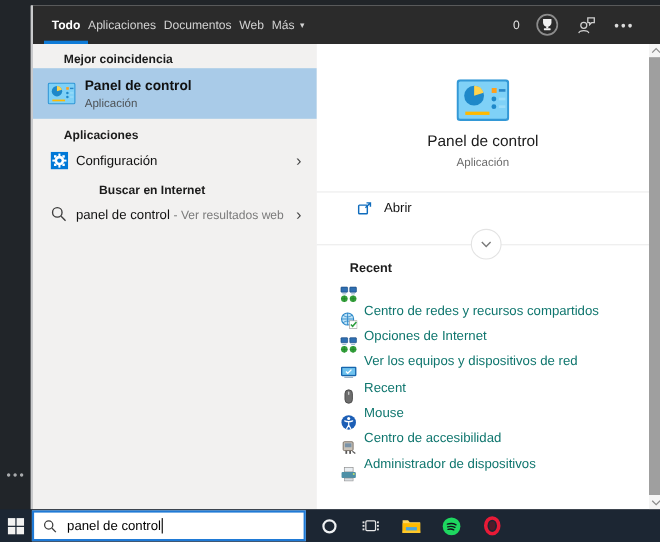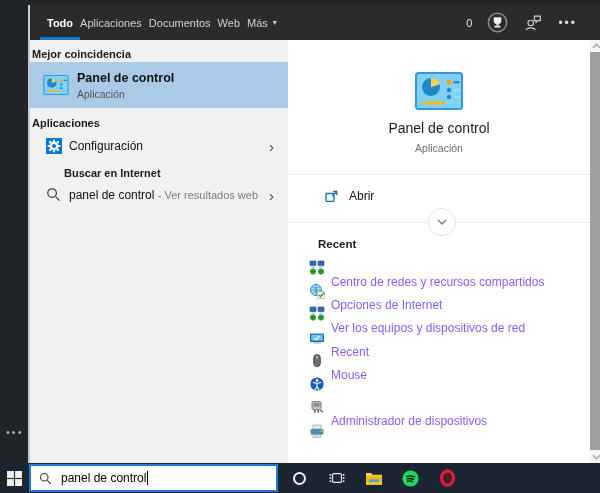--- a/index.html
+++ b/index.html
@@ -24,21 +24,21 @@
   .tab { position:relative; height:100%; display:flex; align-items:center; font-size:11px; color:#d2d2d2; cursor:default; }
   .tab.active { color:#ffffff; font-weight:bold; }
   .tab.active::after { content:""; position:absolute; left:-7px; right:-7px; bottom:0; height:3px; background:#0f7bd7; }
   .tab .dd { font-size:8px; margin-left:5px; color:#d2d2d2; }
   .header-right { margin-left:auto; display:flex; align-items:center; gap:15px; padding-right:23px; }
   .rewards-count { color:#e2e2e2; font-size:11px; }
   .hdots { color:#dcdcdc; font-size:12px; letter-spacing:2px; }
 
   
   .left-panel { position:absolute; left:0; top:35px; width:258px; height:423px; background:#f2f1f0; }
-  .sec-header { font-size:11px; font-weight:bold; color:#1c1c1c; padding-left:2px; }
+  .sec-header { font-size:11px; font-weight:bold; color:#1c1c1c; padding-left:28px; }
   .sh1 { position:absolute; top:8px; }
   .sh2 { position:absolute; top:77px; }
   .sh3 { position:absolute; top:127px;margin-left:32px; }
   .best-row { position:absolute; top:22px; left:0; width:258px; height:46px; background:#a9cbe8; display:flex; align-items:center; }
   .best-icon { margin-left:13px; width:26px; height:20px; flex:none; }
   .best-text { margin-left:8px; }
   .best-title { font-size:12.5px; font-weight:bold; color:#111; }
   .best-sub { font-size:10.5px; color:#4e5357; margin-top:3px; }
   .lrow { position:absolute; left:0; width:258px; height:26px; display:flex; align-items:center; }
   .row-config { top:93px; }
@@ -47,30 +47,30 @@
   .lrow .ltext { margin-left:7px; font-size:12px; color:#111; white-space:nowrap; }
   .ltext .suffix { color:#7b7b7b; font-size:11px; }
   .chev { margin-left:auto; margin-right:14px; color:#474747; font-size:15px; line-height:1; }
 
   
   .right-panel { position:absolute; left:258px; top:35px; width:314px; height:423px; background:#ffffff; }
   .hero { position:absolute; left:0; right:12px; top:32px; display:flex; justify-content:center; }
   .r-title { position:absolute; left:0; right:12px; top:80px; text-align:center; font-size:14px; color:#1a1a1a; }
   .r-sub { position:absolute; left:0; right:12px; top:102px; text-align:center; font-size:10.5px; color:#6d6d6d; }
   .div1 { position:absolute; left:0; right:12px; top:134px; border-top:1px solid #ececec; }
-  .open-row { position:absolute; left:0; right:12px; top:142px; height:28px; display:flex; align-items:center; }
+  .open-row { position:absolute; left:0; right:12px; top:142px; height:28px; display:flex; }
   .open-row .oicon { margin-left:36px; width:15px; height:15px; display:flex; }
   .open-row .olabel { margin-left:10px; font-size:12px; color:#141414; }
   .div2 { position:absolute; left:0; right:12px; top:182px; border-top:1px solid #ececec; }
   .expand-circle { position:absolute; left:140px; top:168px; width:28px; height:28px; border-radius:50%; background:#fff; border:1px solid #e3e3e3; display:flex; align-items:center; justify-content:center; }
   .recent-header { position:absolute; left:30px; top:198px; font-size:11.5px; font-weight:bold; color:#1c1c1c; }
   .recent-list { position:absolute; left:0; right:12px; top:216px; }
   .recent-row { height:23.3px; display:flex; align-items:center; }
   .recent-row .ricon { margin-left:21px; width:16px; height:16px; flex:none; display:flex; }
-  .recent-row .rlabel { margin-left:6px; font-size:12px; color:#8b5cf6; white-space:nowrap;margin-top:28px; }
+  .recent-row .rlabel { margin-left:6px; font-size:12px; color:#0f766e; white-space:nowrap;margin-top:28px; }
 
   
   .scrollbar { position:absolute; right:0; top:0; width:12px; height:423px; background:#f5f5f5; }
   .sb-arrow { position:absolute; left:0; width:12px; height:12px; display:flex; align-items:center; justify-content:center; }
   .sb-up { top:0; } .sb-down { bottom:0; }
   .sb-thumb { position:absolute; left:0; top:12px; width:12px; height:398px; background:#9f9f9f; }
 
   
   .taskbar { left:0; top:463px; width:600px; height:30px; background:#1c2633; display:flex; align-items:center; }
   .start-btn { width:29px; height:30px; display:flex; align-items:center; justify-content:center; flex:none; }
@@ -301,20 +301,21 @@
       </div>
 
       <div class="recent-row">
         <span class="ricon">
           <svg width="16" height="16" viewBox="0 0 16 16">
             <circle cx="8" cy="8" r="6.6" fill="#1c5eb5"></circle>
             <circle cx="8" cy="4.5" r="1.4" fill="#fff"></circle>
             <path d="M4.4,6.6 c2.3,1 4.9,1 7.2,0 M8,7.4 v3.1 M8,10.5 l-1.9,3.1 M8,10.5 l1.9,3.1" stroke="#fff" stroke-width="1.1" fill="none" stroke-linecap="round"></path>
           </svg>
         </span>
+        <span class="rlabel">Centro de accesibilidad</span>
       </div>
 
       <div class="recent-row">
         <span class="ricon">
           <svg width="16" height="16" viewBox="0 0 16 16">
             <rect x="3" y="2.6" width="9" height="8" rx="1" fill="#c9c2b8" stroke="#6f675c" stroke-width="0.8"></rect>
             <rect x="4.5" y="4" width="6" height="3.6" fill="#7a93a8"></rect>
             <rect x="5" y="11" width="1.6" height="2.6" fill="#555"></rect>
             <rect x="8.5" y="11" width="1.6" height="2.6" fill="#555"></rect>
             <path d="M11.4,11.2 l2.6,2" stroke="#555" stroke-width="1.1"></path>

